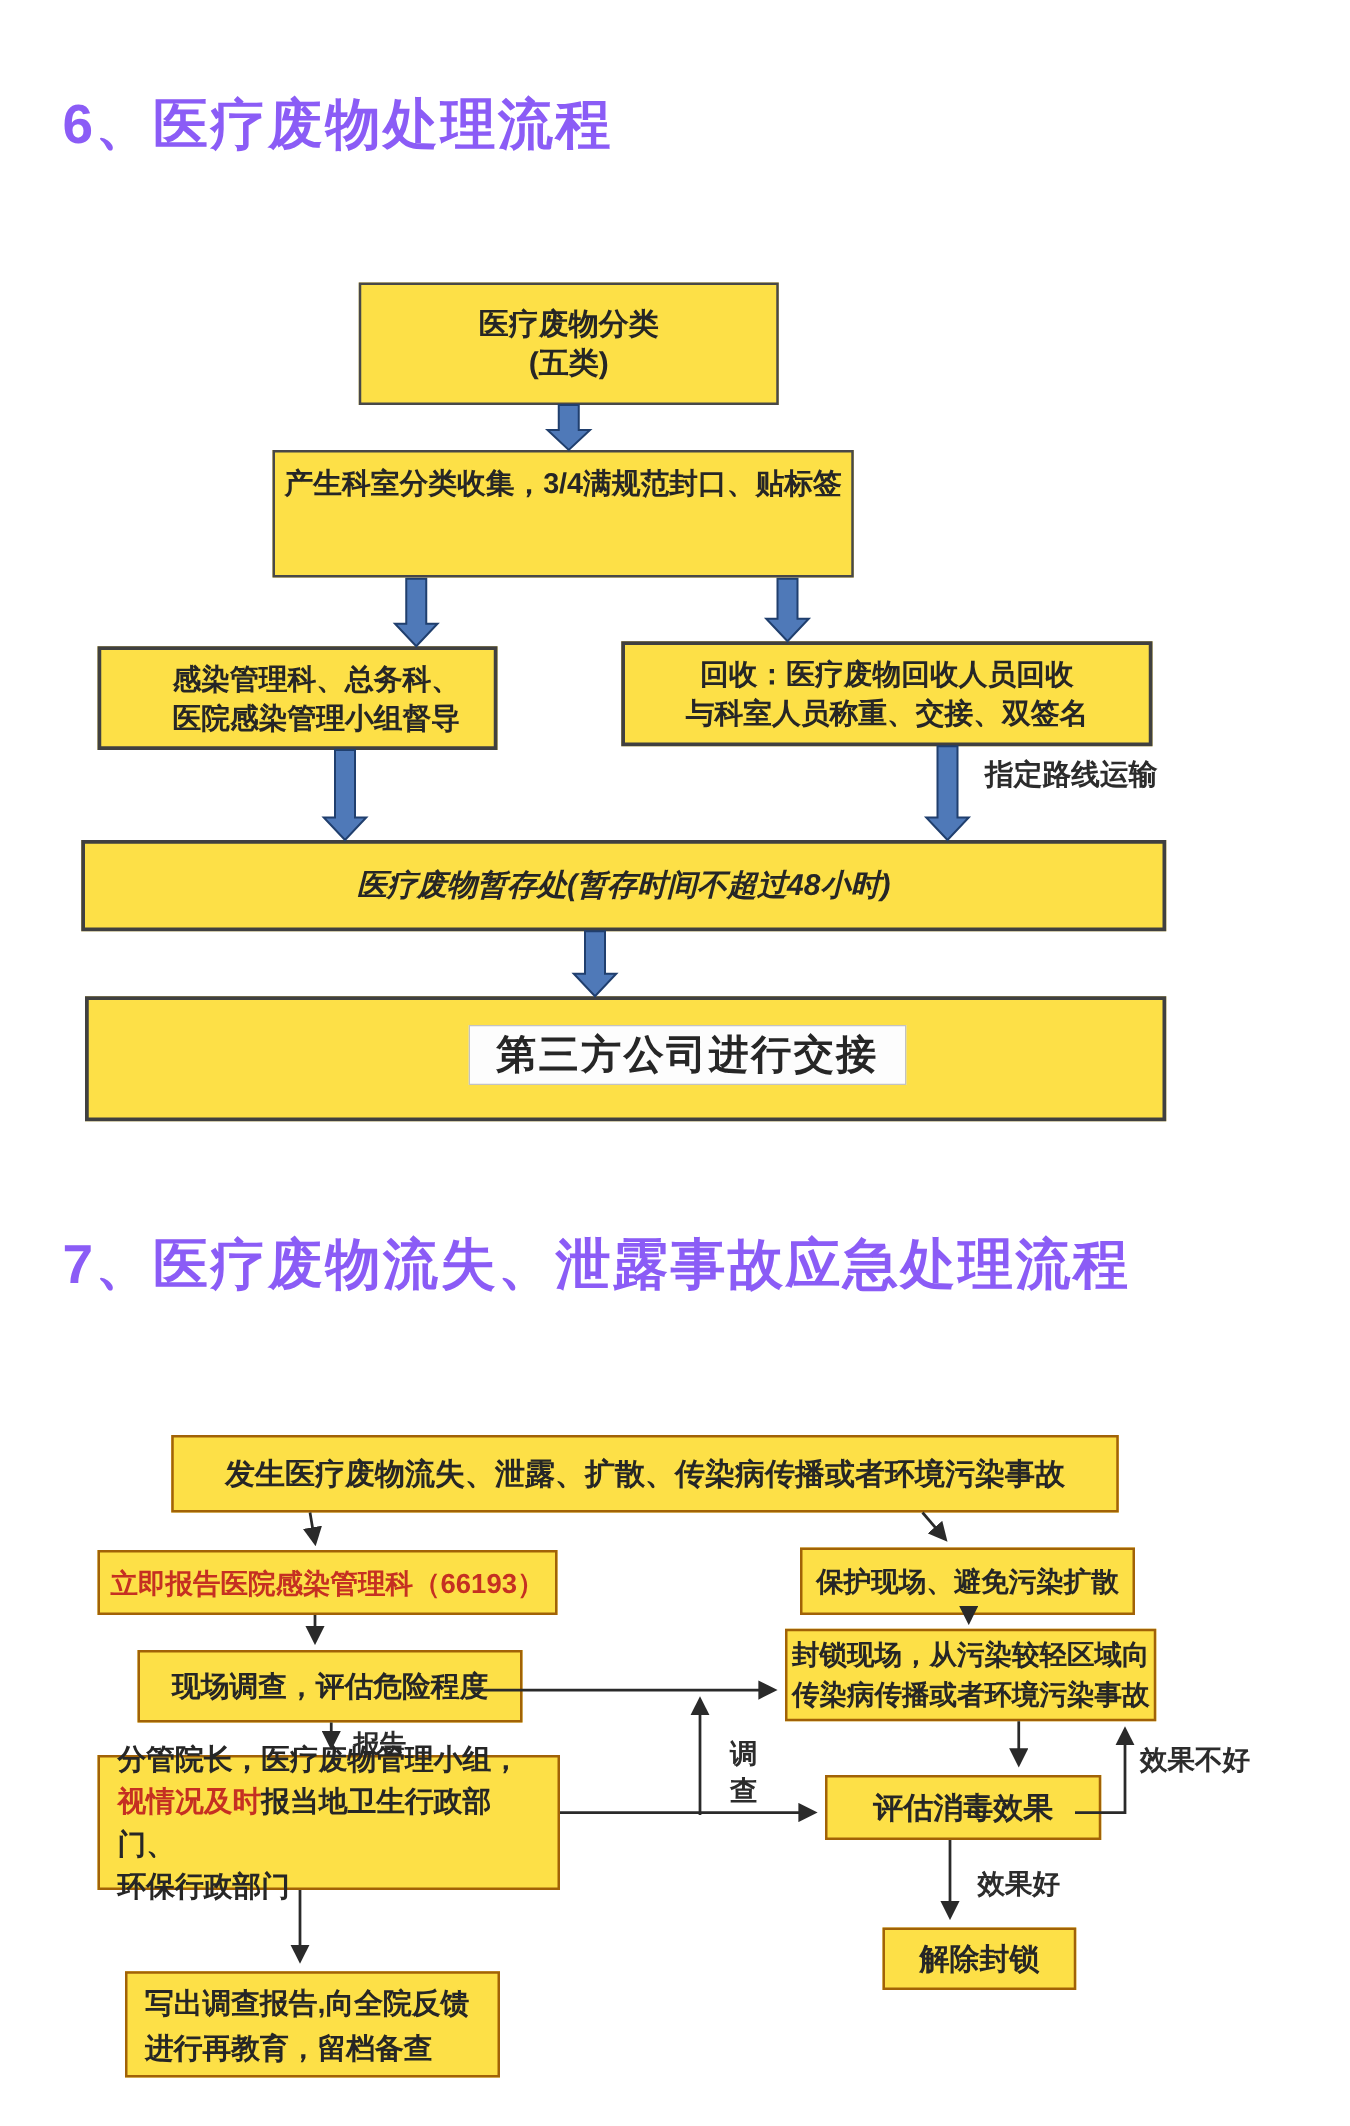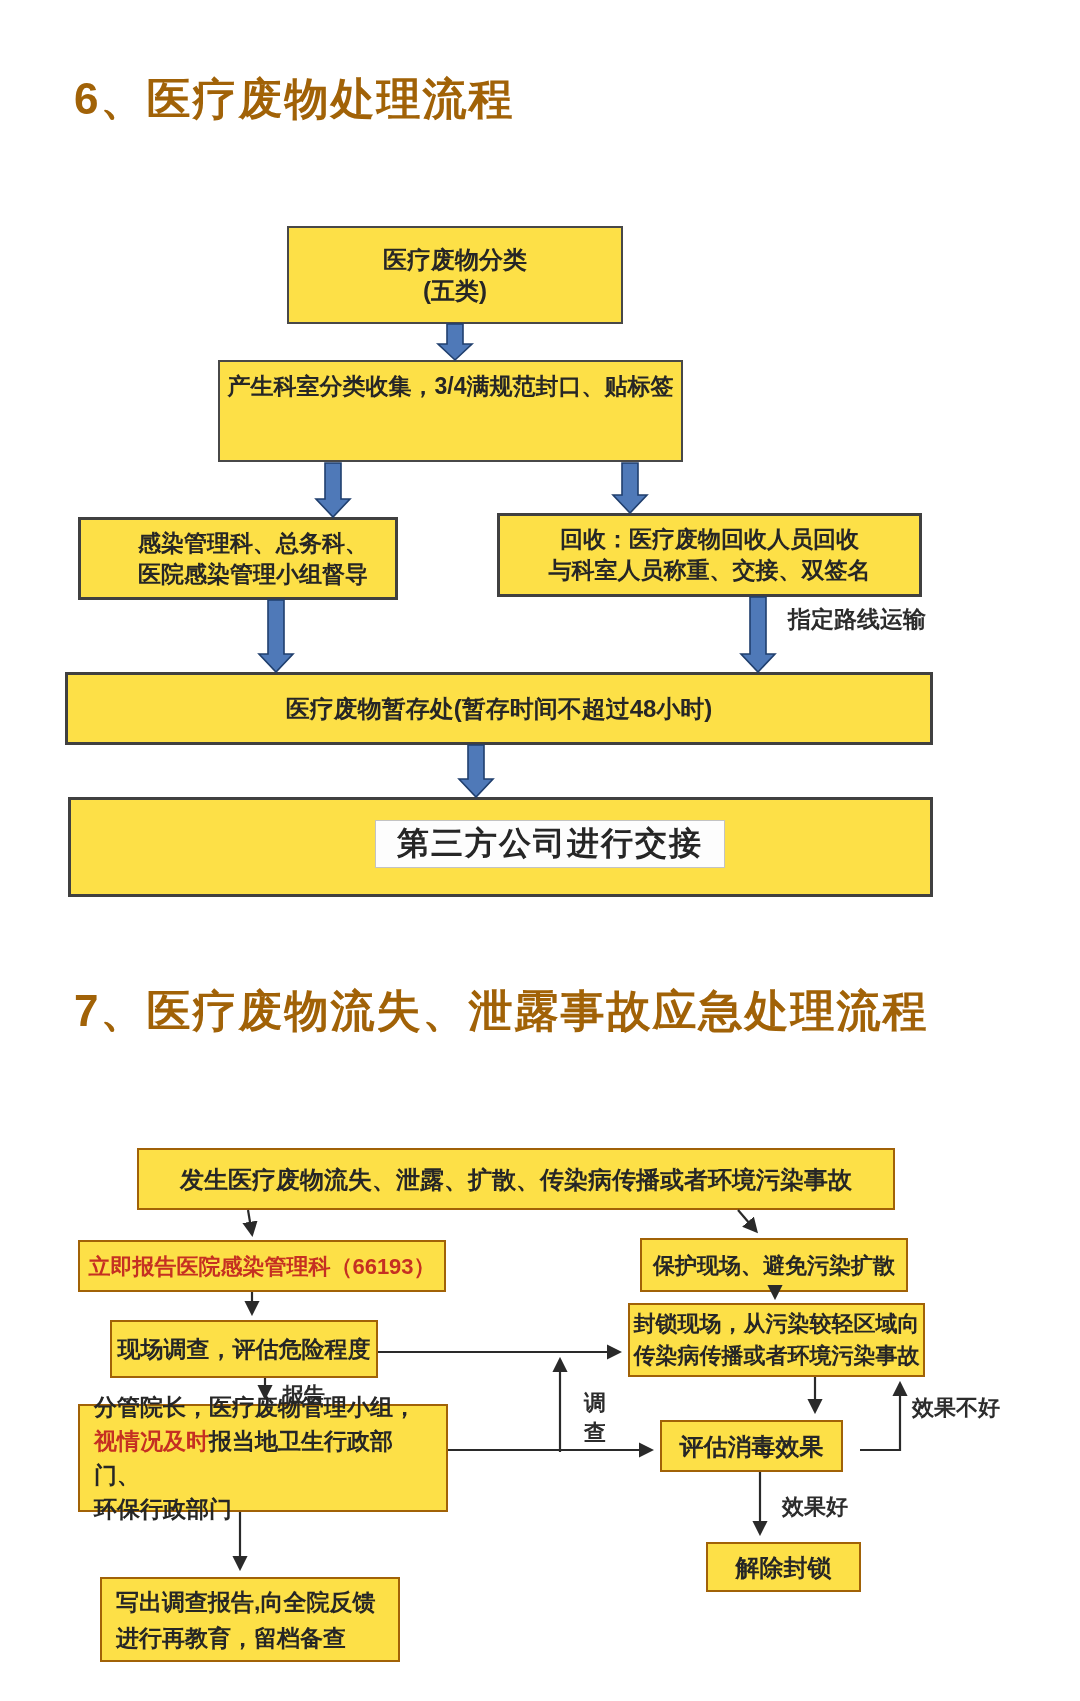--- a/index.html
+++ b/index.html
@@ -2,22 +2,22 @@
 <html><head>
 <meta charset="utf-8">
 <style>
   html,body{margin:0;padding:0;background:#f5f5f5;}
   .page{
     position:relative;width:1080px;height:1701px;background:#ffffff;
     font-family:"Liberation Sans","DejaVu Sans",sans-serif;color:#262626;
     overflow:hidden;margin:0 auto;
   }
   .title{
-    position:absolute;font-size:44px;font-weight:700;color:#a16207;
-    letter-spacing:2px;white-space:nowrap;margin-left:24px;
+    position:absolute;font-size:44px;font-weight:700;color:#8b5cf6;
+    letter-spacing:2px;white-space:nowrap;
   }
   .box{
     position:absolute;background:#fde047;border:2px solid #484848;
     display:flex;align-items:center;justify-content:center;
     text-align:center;box-sizing:border-box;
   }
   .box .txt{white-space:pre-line;font-weight:700;font-size:23px;line-height:31px;}
   .b-thick{border-width:3px;border-color:#404040;}
   .s7{border:2px solid #a16207;}
   .top-align{align-items:flex-start;padding-top:9px;}
@@ -59,21 +59,21 @@
   </div>
 
   <div class="box b-thick" style="left:497px;top:513px;width:425px;height:84px;">
     <span class="txt">回收：医疗废物回收人员回收
 与科室人员称重、交接、双签名</span>
   </div>
 
   <div class="lbl" style="left:788px;top:604px;font-size:23px;">指定路线运输</div>
 
   <div class="box b-thick" style="left:65px;top:672px;width:868px;height:73px;">
-    <span class="txt" style="font-size:24px;">医疗废物暂存处(暂存时间不超过48小时)</span>
+    <span class="txt" style="font-size:24px;font-style:italic;">医疗废物暂存处(暂存时间不超过48小时)</span>
   </div>
 
   <div class="box b-thick" style="left:68px;top:797px;width:865px;height:100px;"></div>
   <div class="inner-box" style="left:375px;top:820px;width:350px;height:48px;">
     <span class="txt">第三方公司进行交接</span>
   </div>
 
   <div class="title" style="left:50px;top:982px;">7、医疗废物流失、泄露事故应急处理流程</div>
 
   <div class="box s7" style="left:137px;top:1148px;width:758px;height:62px;">
@@ -81,40 +81,40 @@
   </div>
 
   <div class="box s7" style="left:78px;top:1240px;width:368px;height:52px;">
     <span class="txt red" style="font-size: 22px; white-space: nowrap; color: rgb(197, 48, 34);">立即报告医院感染管理科（66193）</span>
   </div>
 
   <div class="box s7" style="left:640px;top:1238px;width:268px;height:54px;">
     <span class="txt" style="font-size:22px;white-space:nowrap;">保护现场、避免污染扩散</span>
   </div>
 
-  <div class="box s7" style="left:110px;top:1320px;width:268px;height:58px;">
+  <div class="box s7" style="left:110px;top:1320px;width:308px;height:58px;">
     <span class="txt" style="font-size:23px;white-space:nowrap;">现场调查，评估危险程度</span>
   </div>
 
   <div class="lbl" style="left:283px;top:1381px;font-size:21px;">报告</div>
 
   <div class="box s7" style="left:628px;top:1303px;width:297px;height:74px;">
     <span class="txt" style="font-size:22px;line-height:32px;">封锁现场，从污染较轻区域向
 传染病传播或者环境污染事故</span>
   </div>
 
   <div class="lbl vert" style="left:584px;top:1388px;font-size:22px;">调查</div>
 
   <div class="box s7 left-align" style="left:78px;top:1404px;width:370px;height:108px;flex-direction:column;align-items:flex-start;justify-content:center;">
     <div class="kline">分管院长，医疗废物管理小组，</div>
     <div class="kline"><span class="red" style="color: rgb(197, 48, 34);">视情况及时</span><span>报当地卫生行政部门、</span></div>
     <div class="kline">环保行政部门</div>
   </div>
 
-  <div class="box s7" style="left:660px;top:1420px;width:183px;height:52px;">
+  <div class="box s7" style="left:660px;top:1420px;width:221px;height:52px;">
     <span class="txt" style="font-size:24px;white-space:nowrap;">评估消毒效果</span>
   </div>
 
   <div class="lbl" style="left:912px;top:1393px;">效果不好</div>
   <div class="lbl" style="left:782px;top:1492px;">效果好</div>
 
   <div class="box s7" style="left:706px;top:1542px;width:155px;height:50px;">
     <span class="txt" style="font-size:24px;white-space:nowrap;">解除封锁</span>
   </div>
 

